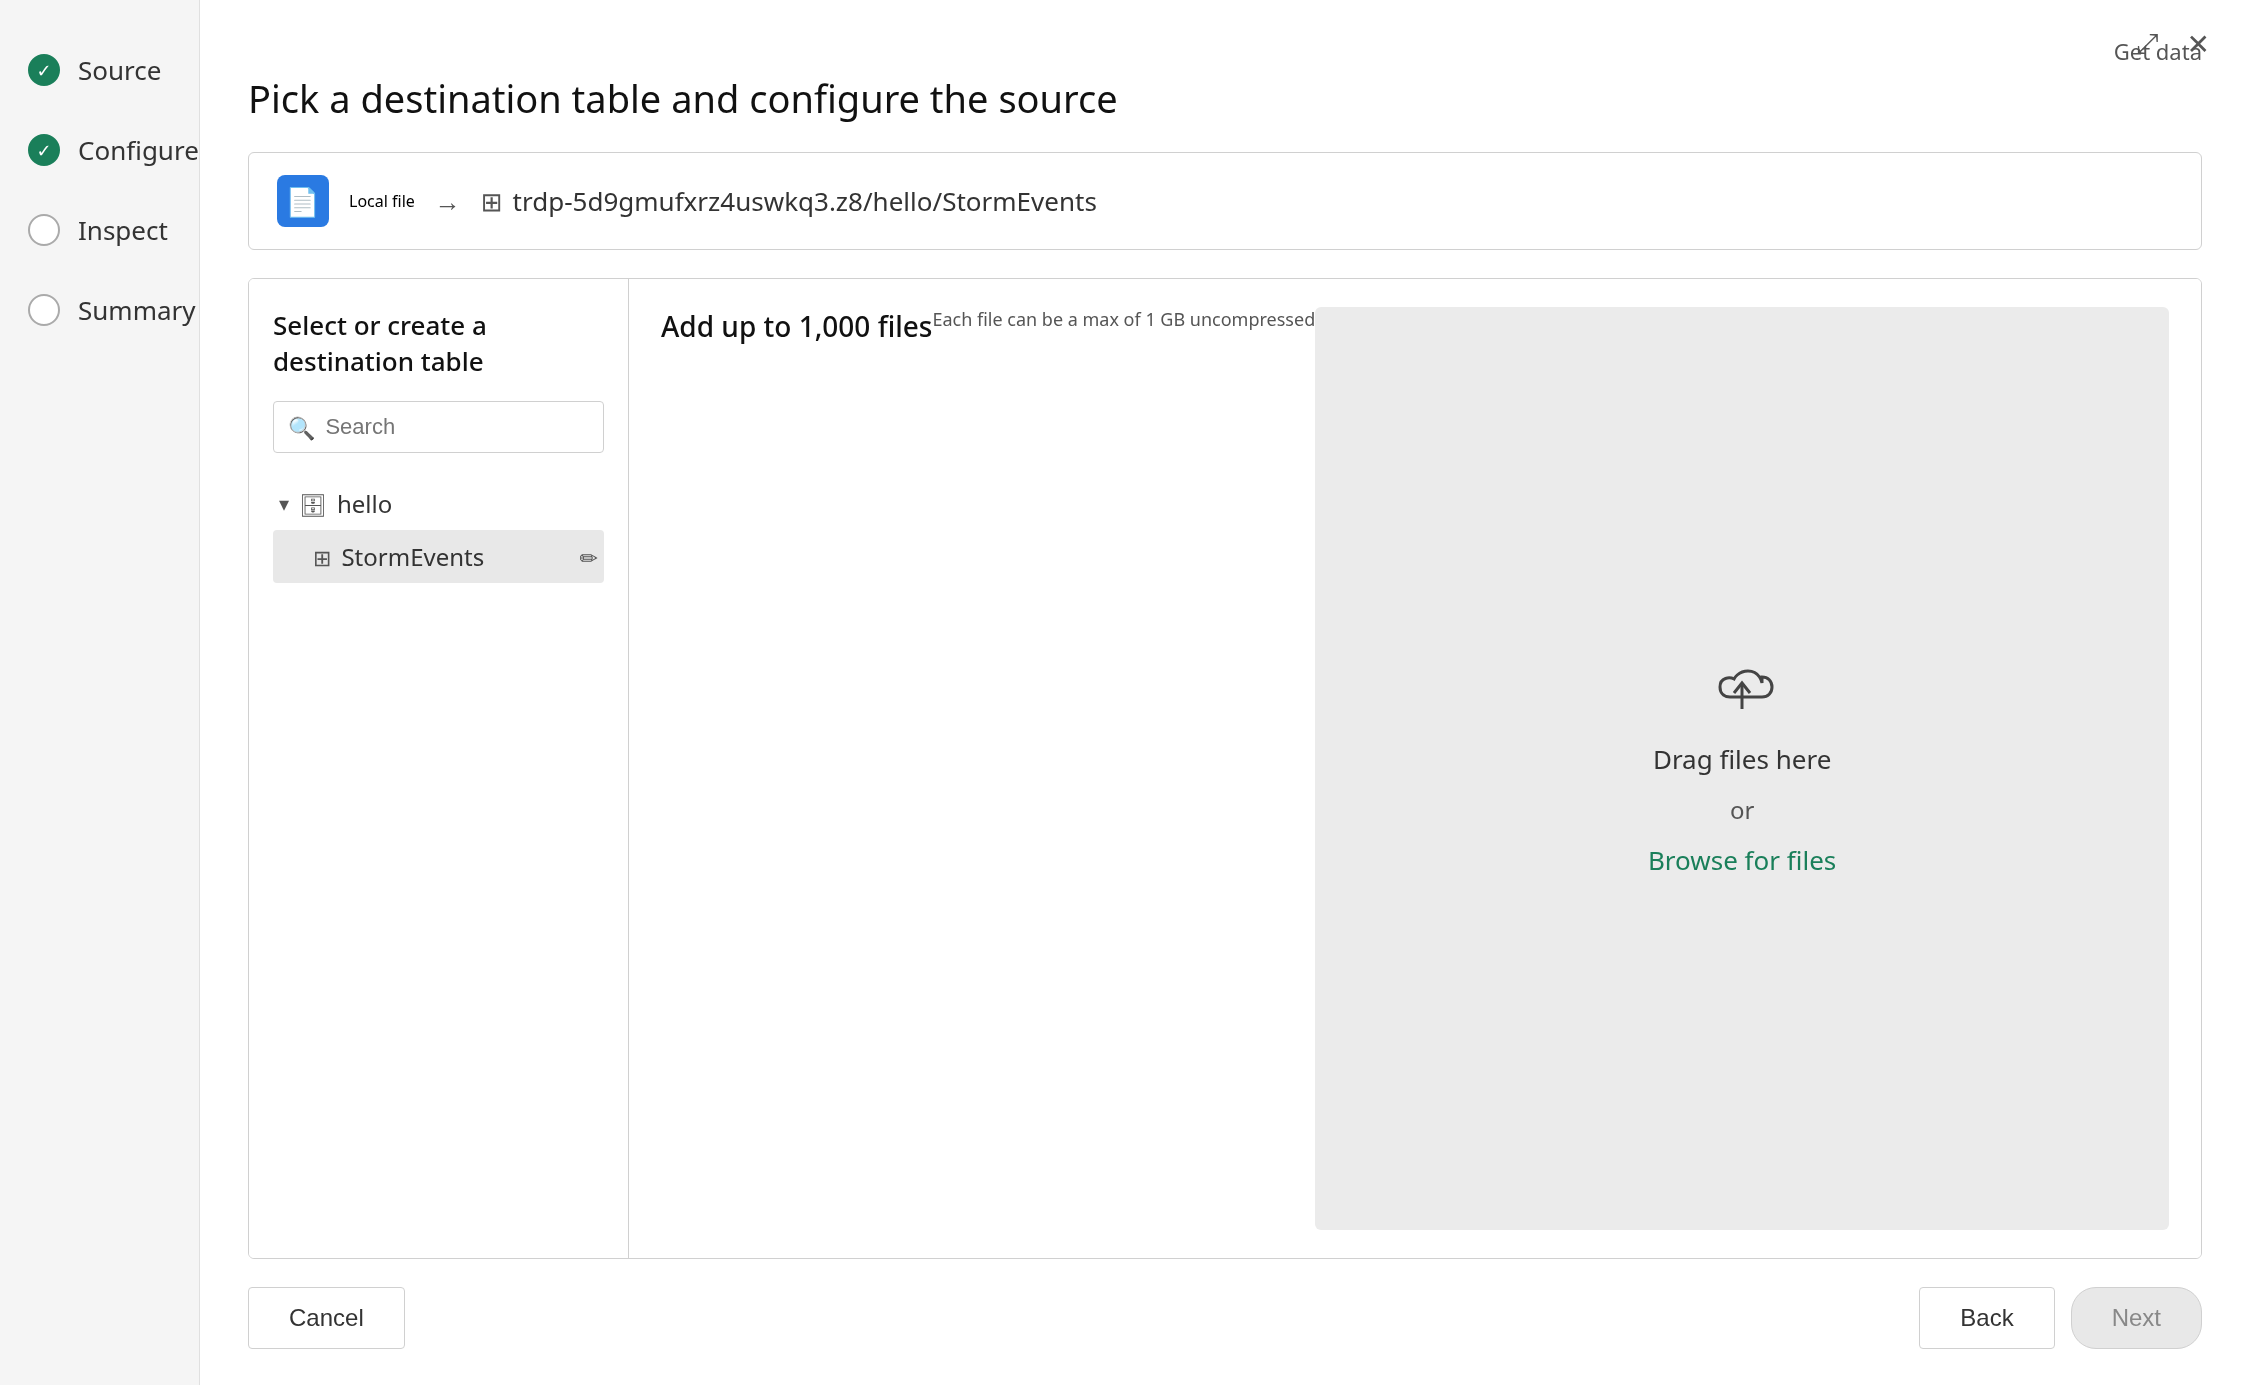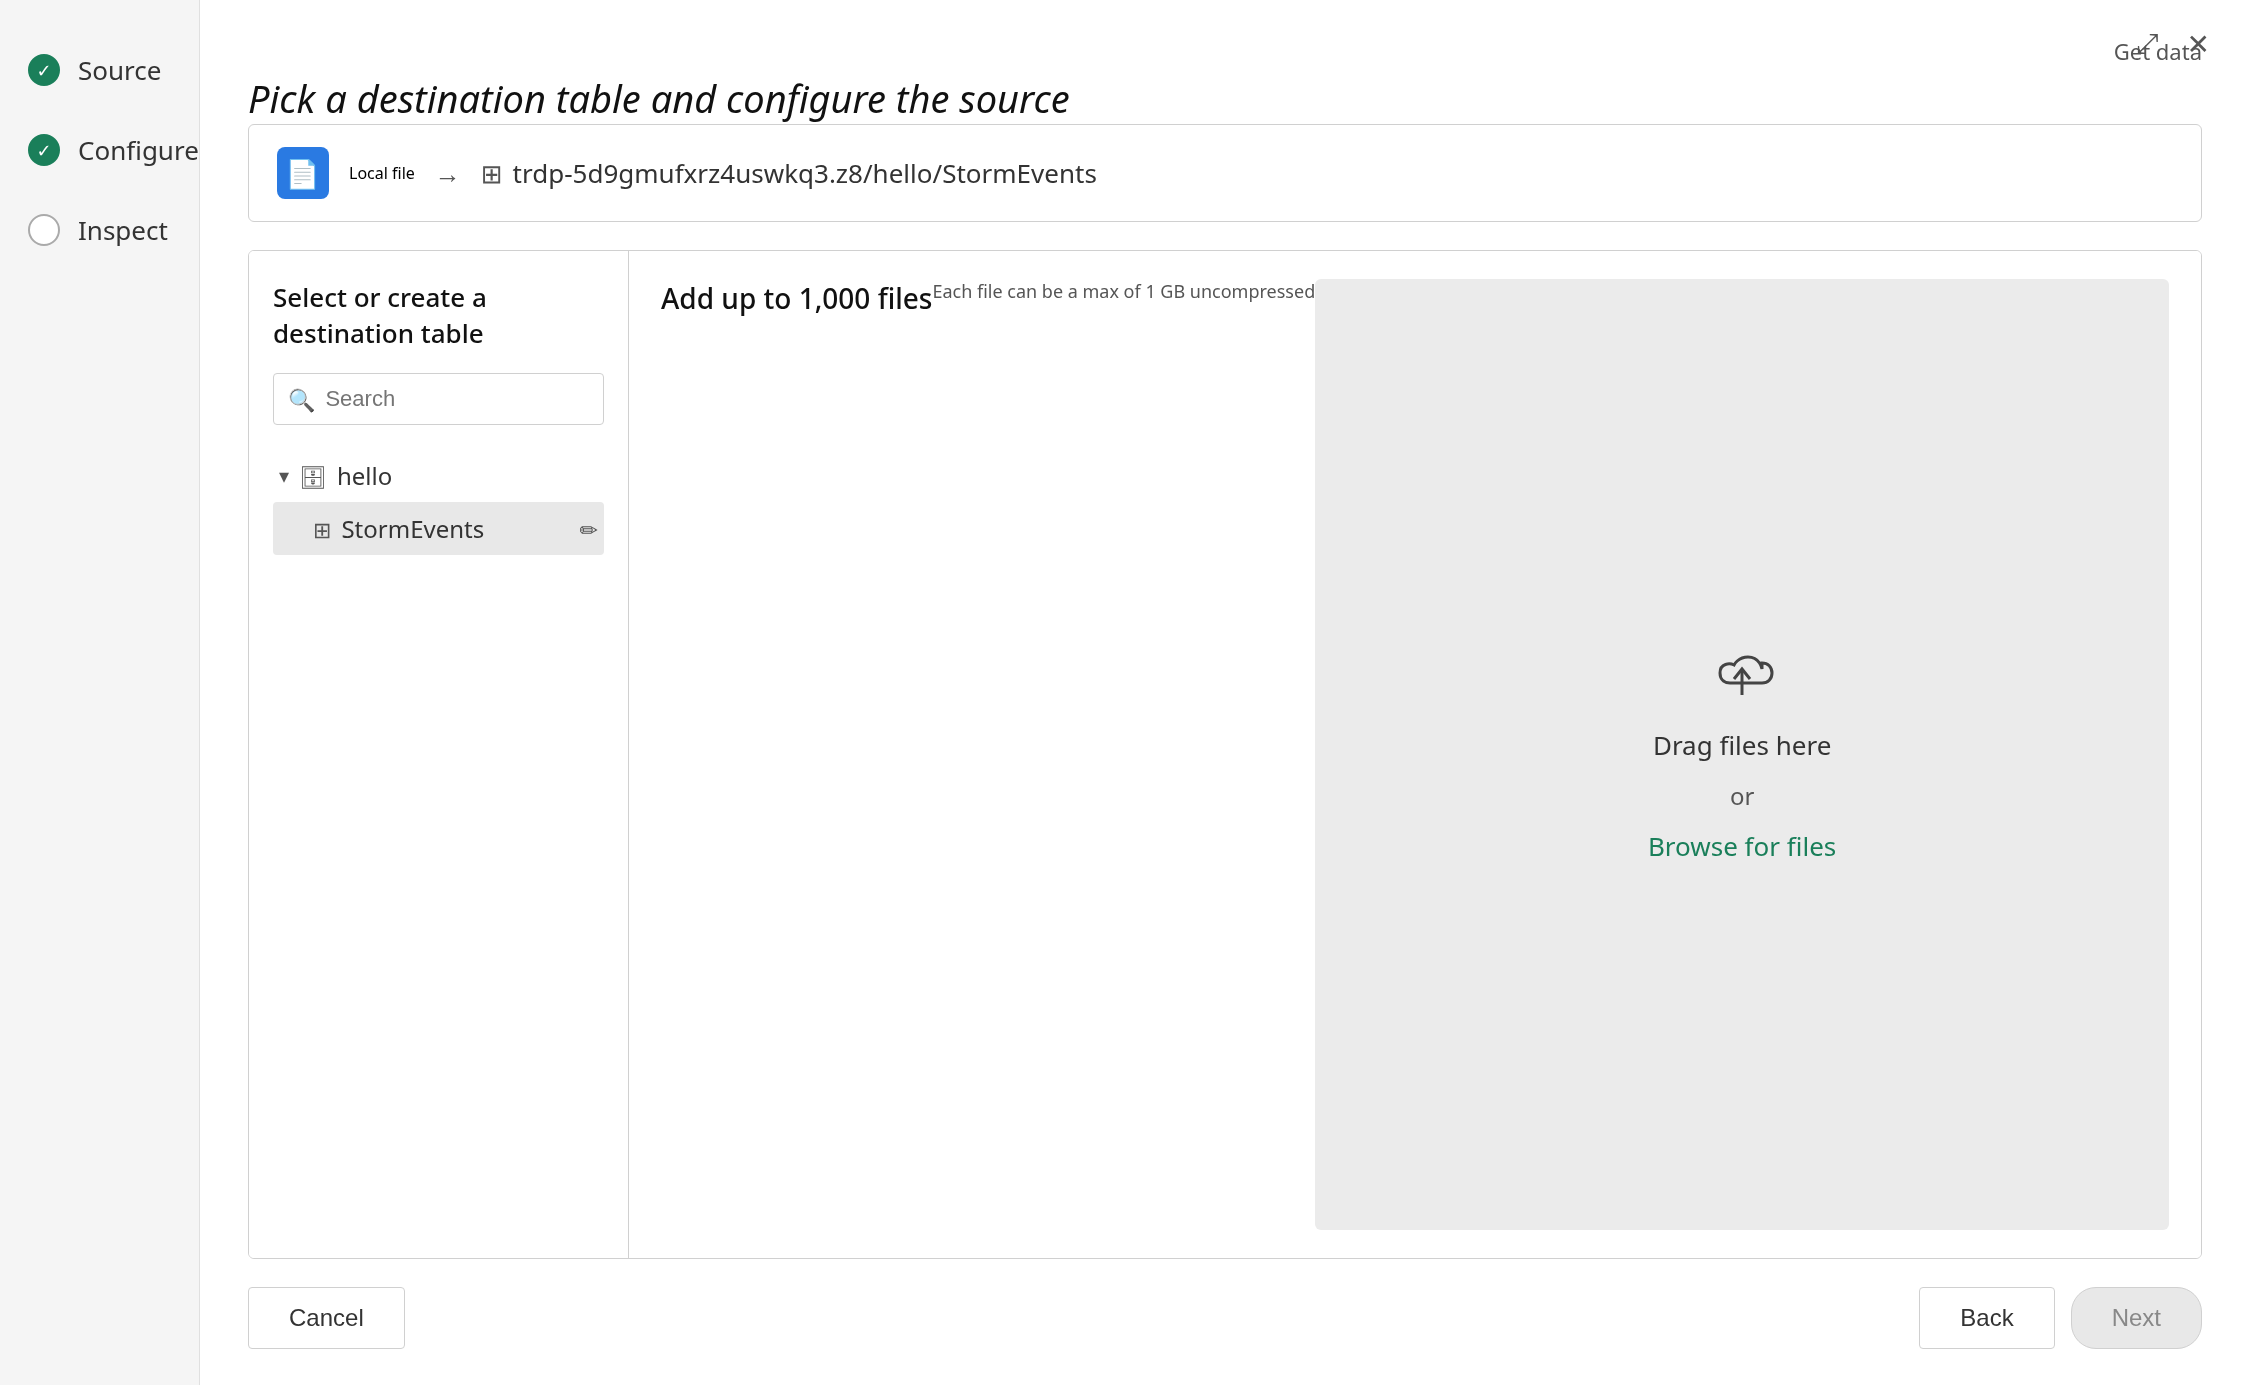--- a/index.html
+++ b/index.html
@@ -90,21 +90,21 @@
     .get-data-label {
       font-size: 22px;
       color: #555;
       margin-bottom: 6px;
       text-align: right;
     }
     .page-title {
       font-size: 38px;
       font-weight: 400;
       color: #111;
-      font-style: italic;
+      margin-bottom: 28px;
     }
 
     
     .source-bar {
       border: 1px solid #d0d0d0;
       border-radius: 6px;
       padding: 22px 28px;
       display: flex;
       align-items: center;
       gap: 20px;
@@ -302,20 +302,24 @@
   </div>
   <div class="sidebar-item">
     <div class="sidebar-step-circle active">
       <span class="checkmark">✓</span>
     </div>
     <span>Configure</span>
   </div>
   <div class="sidebar-item">
     <div class="sidebar-step-circle inactive"></div>
     <span>Inspect</span>
+  </div>
+  <div class="sidebar-item">
+    <div class="sidebar-step-circle inactive"></div>
+    <span>Summary</span>
   </div>
 </div>
 
 <div class="main">
 
   <div class="window-controls">
     <button class="window-btn">
       <span>⤢</span>
     </button>
     <button class="window-btn">

